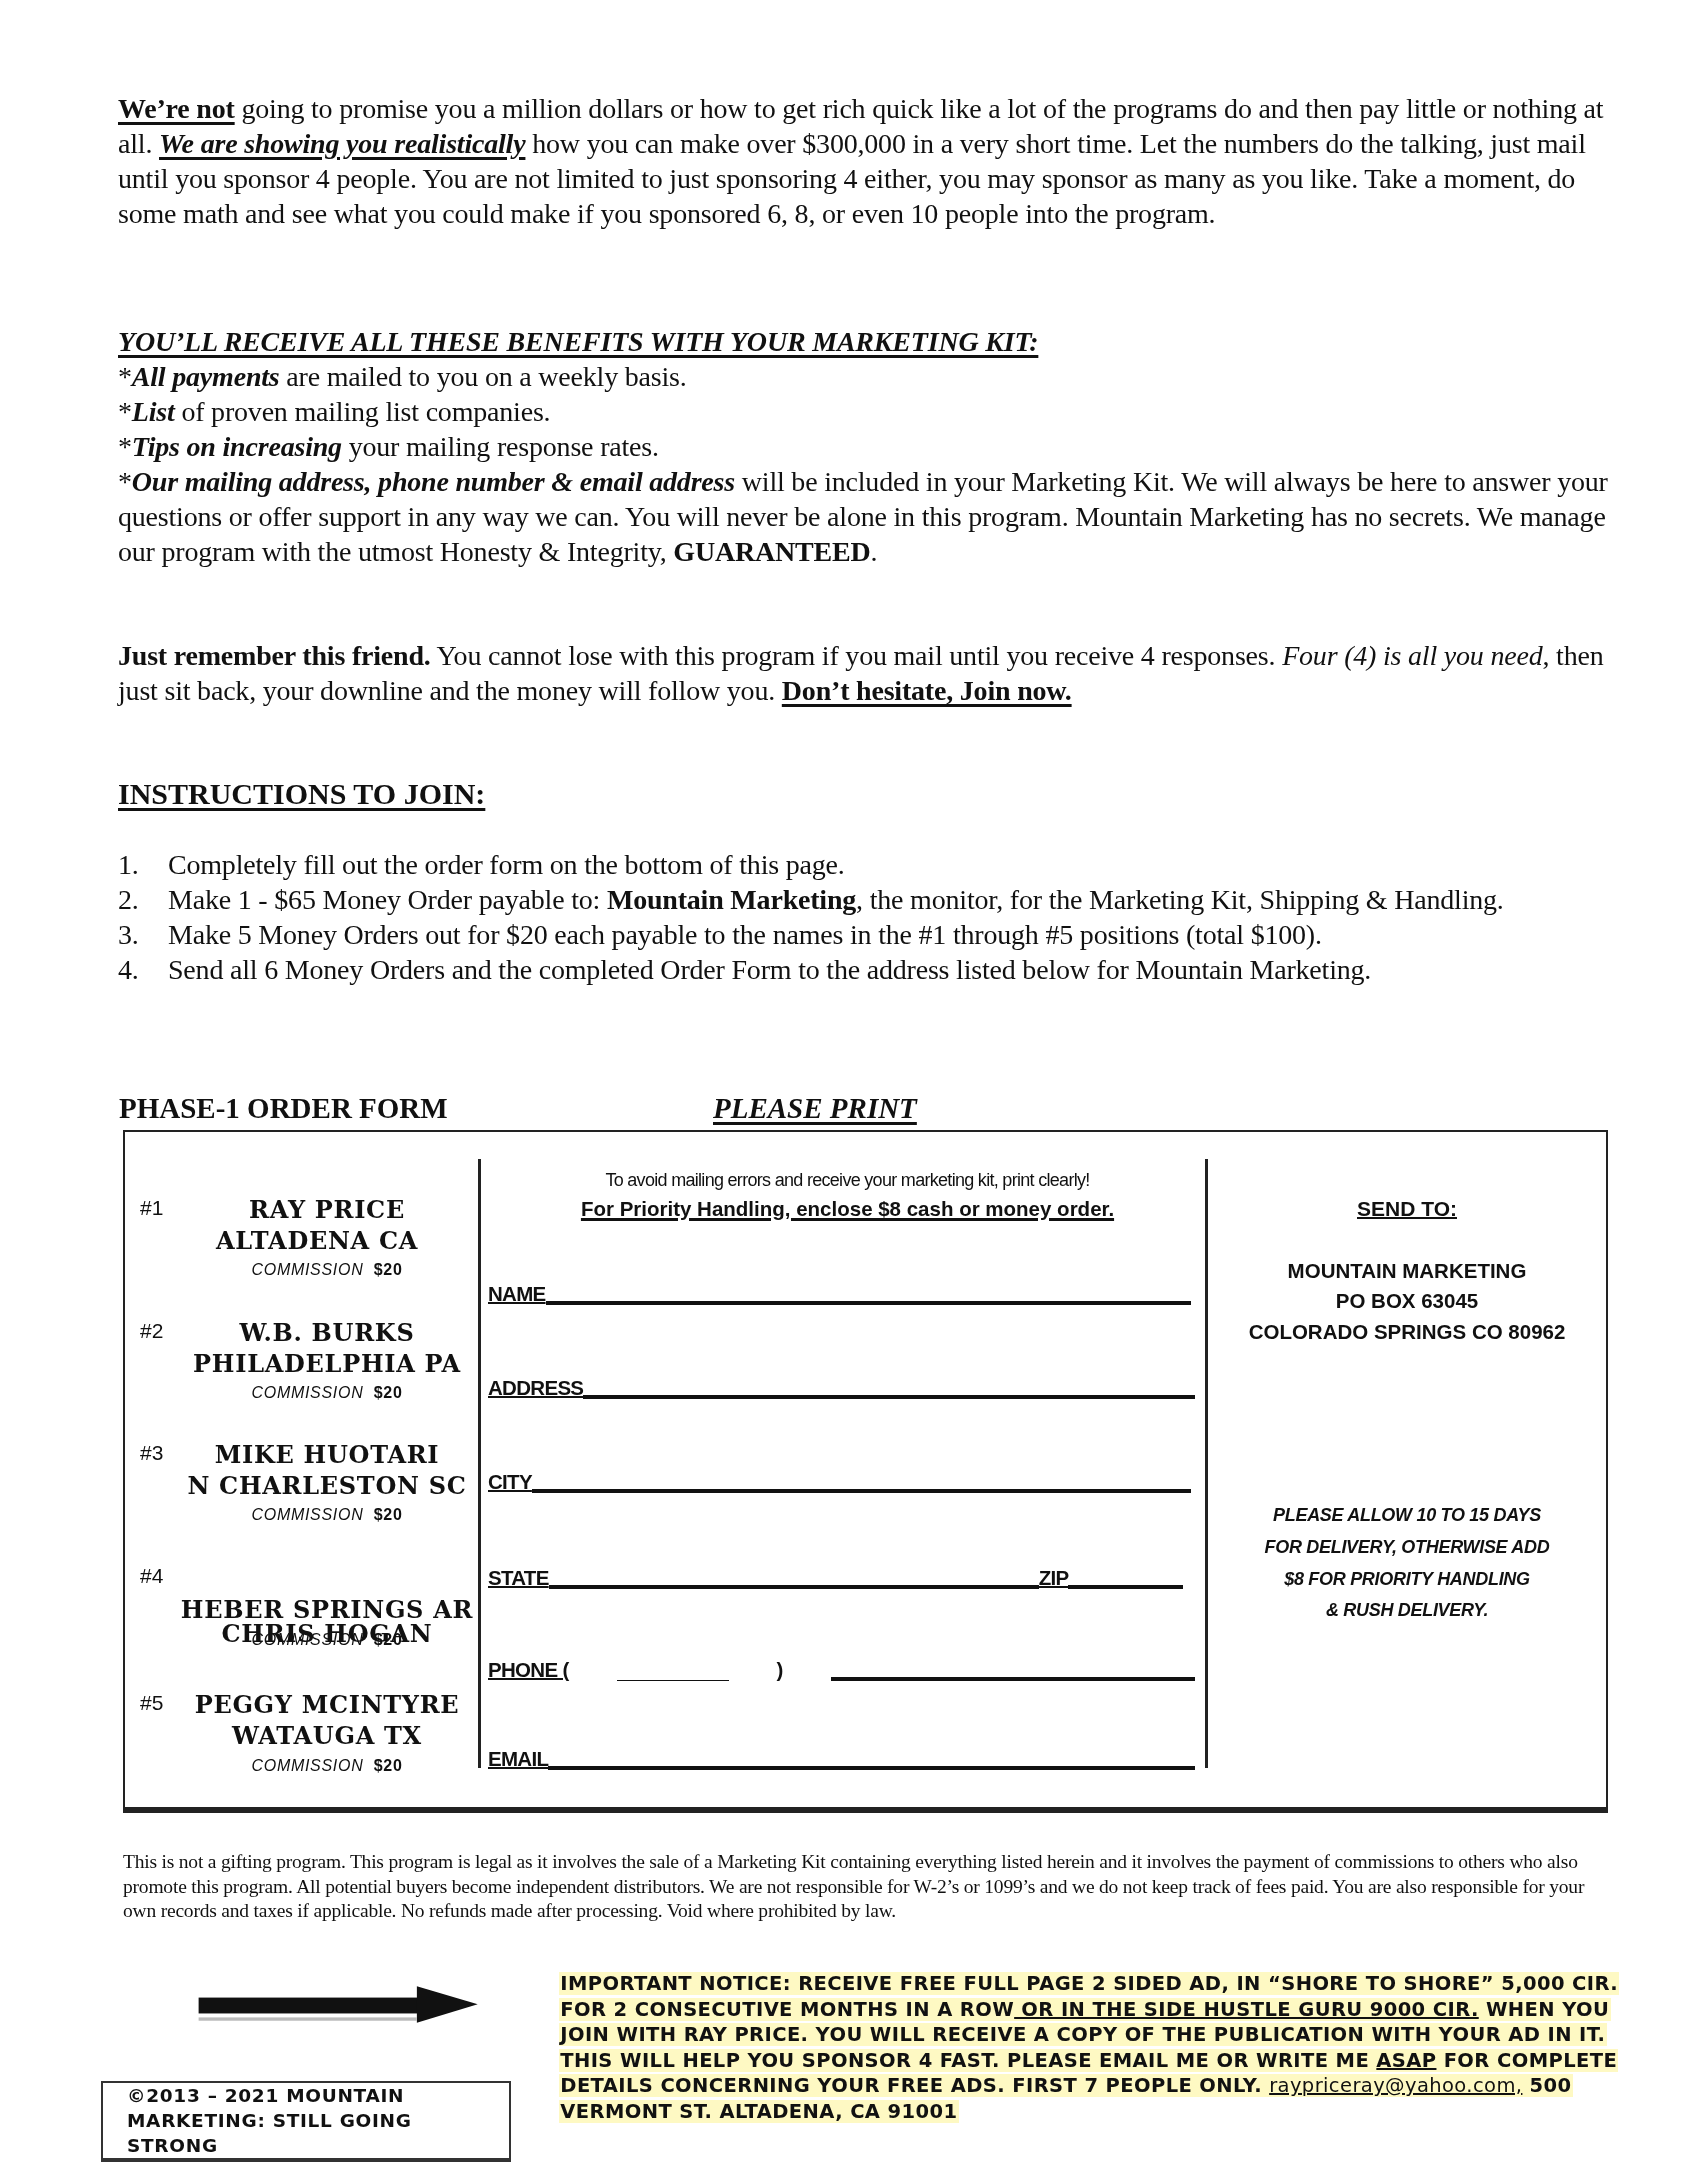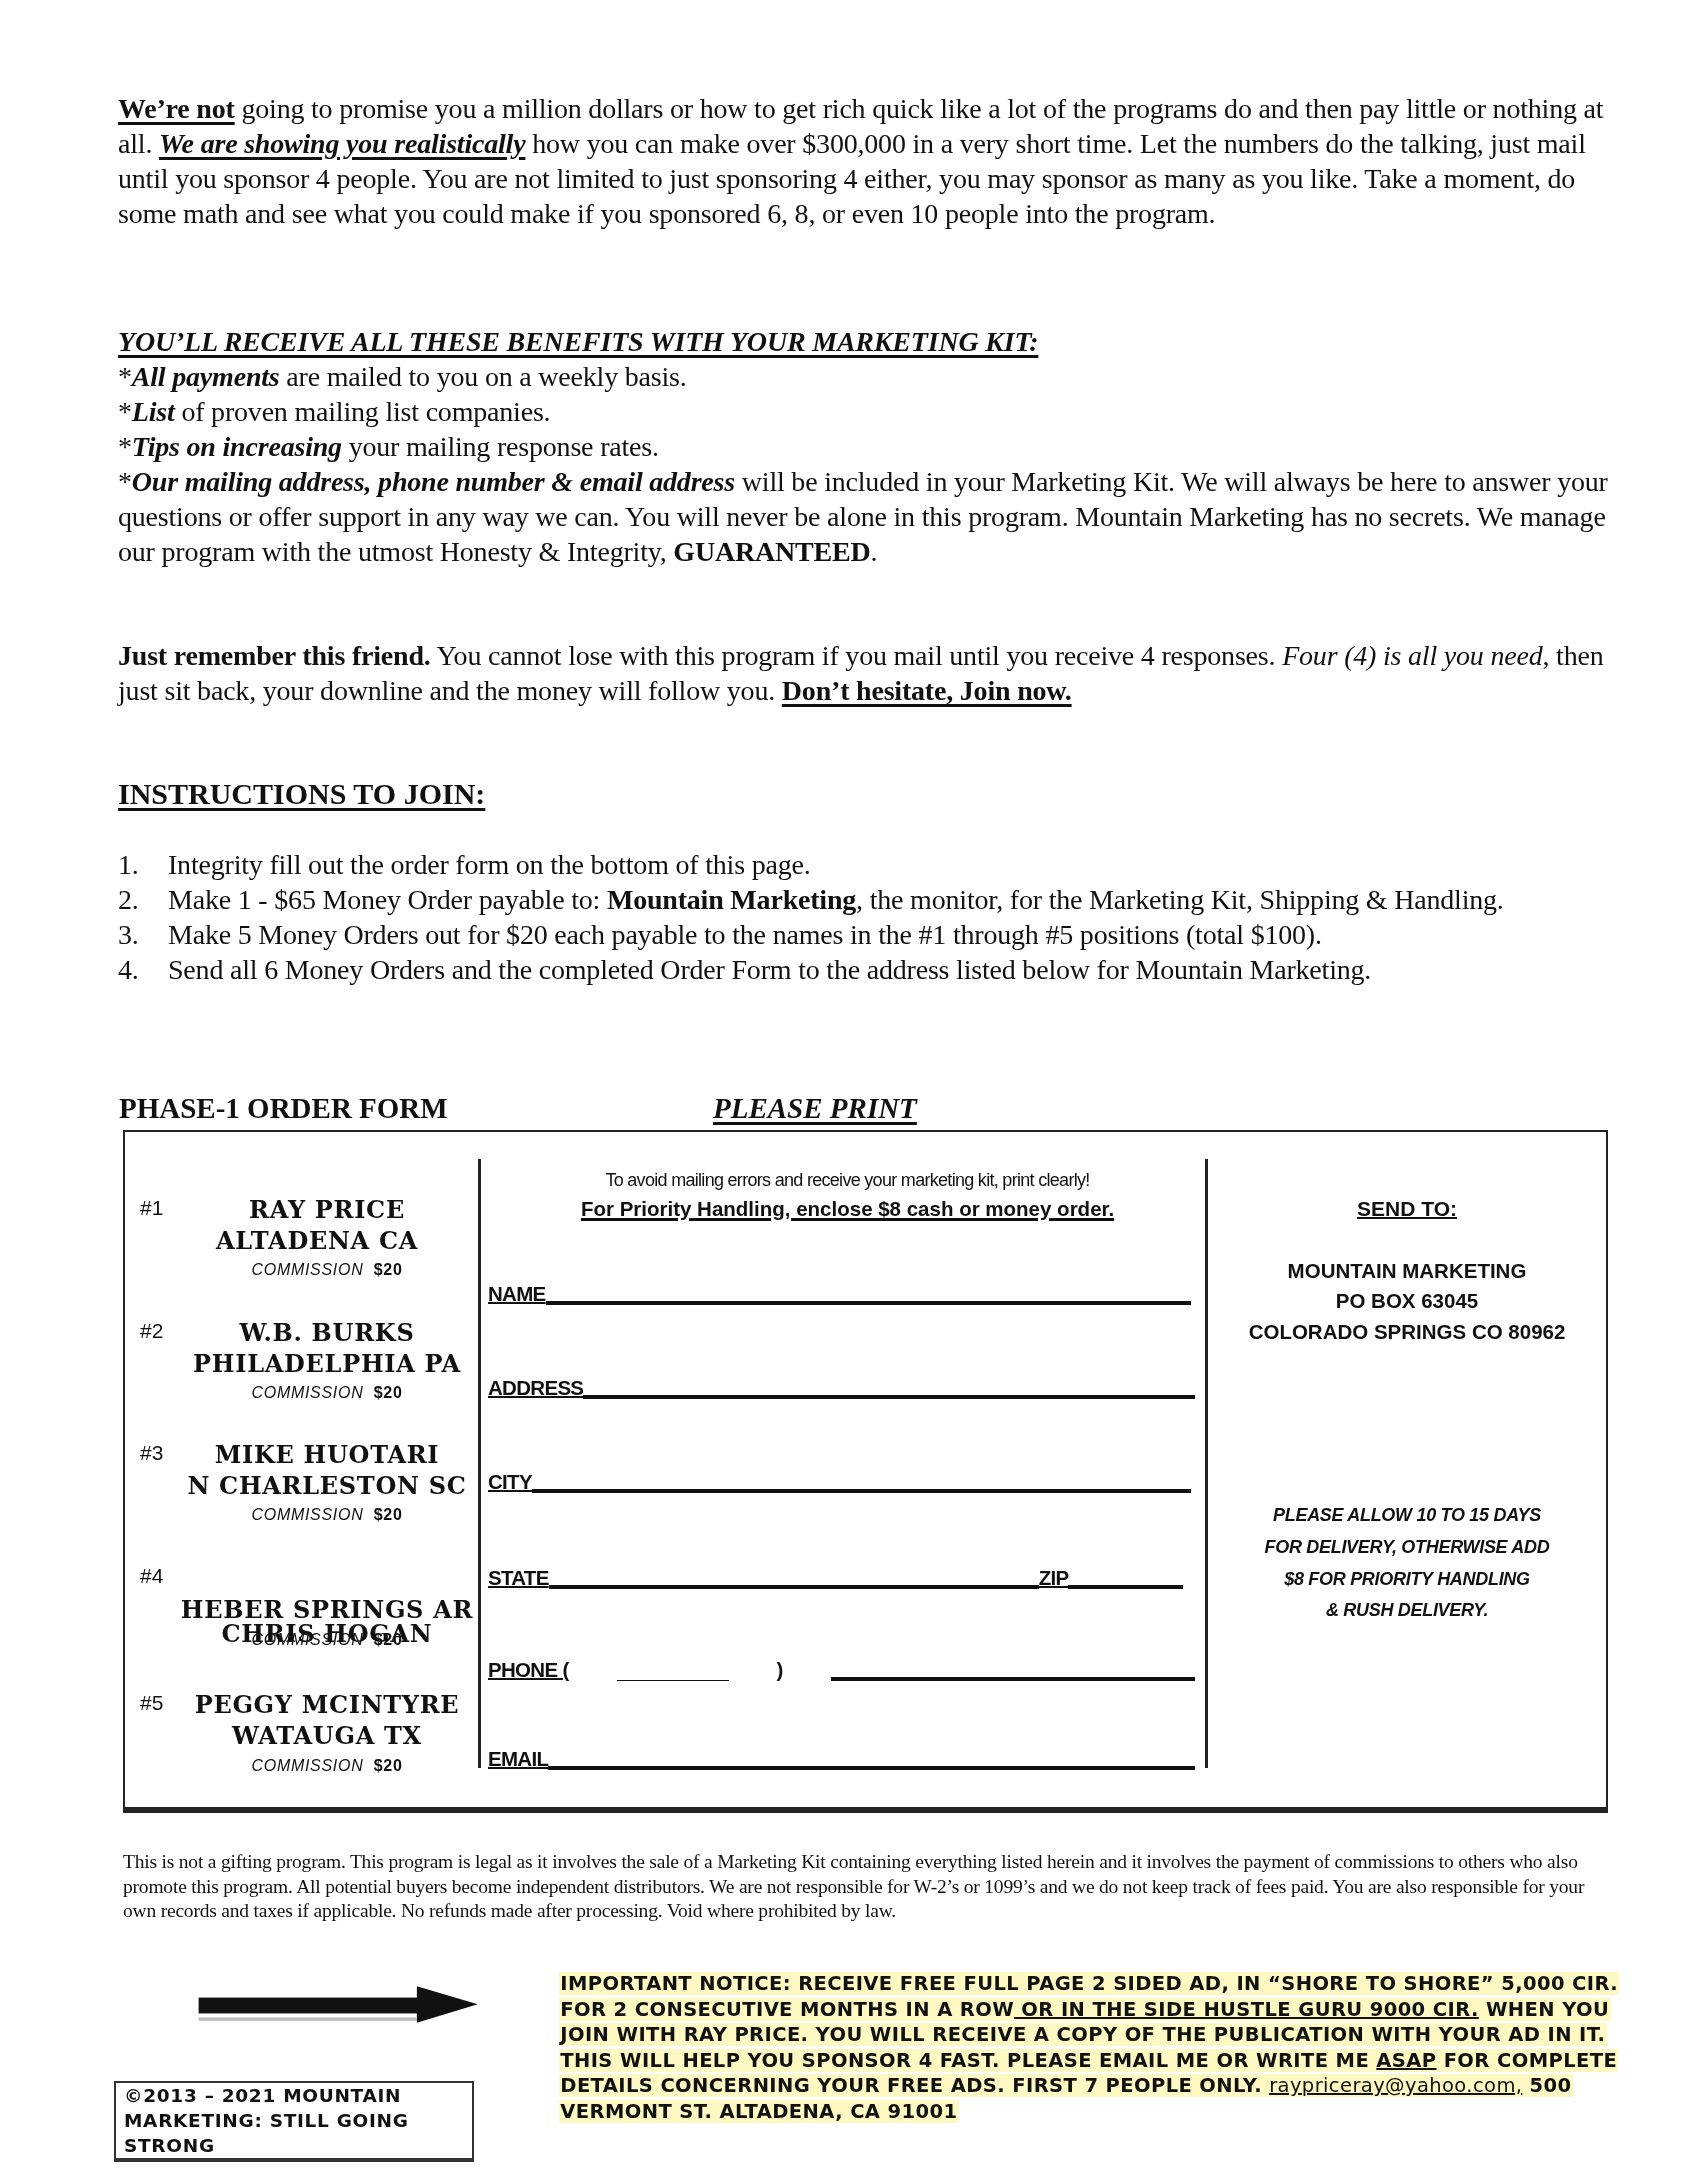--- a/index.html
+++ b/index.html
@@ -57,23 +57,23 @@
   #send-to { font-size: 21px; text-decoration: underline; text-decoration-thickness: 2px; }
   .addr-line { font-size: 20.5px; line-height: 30px; }
   .delivery { font-style: italic; font-size: 18px; line-height: 32px; letter-spacing: -0.3px; }
 
   
   #disclaimer { left: 123px; top: 1850px; width: 1475px; font-size: 19.5px; line-height: 24.5px; letter-spacing: -0.2px; }
 
   
   #arrow { left: 192px; top: 1981px; width: 291px; height: 53px; }
 
-  #copyright { left: 114px; top: 2081px; width: 360px; border: 2px solid #333; border-bottom-width: 4px;
+  #copyright { left: 101px; top: 2081px; width: 410px; border: 2px solid #333; border-bottom-width: 4px;
       font-family: "DejaVu Sans", sans-serif; font-weight: bold; font-size: 18.5px; line-height: 25px;
-      padding: 0 8px; letter-spacing: 0.7px; box-sizing: border-box; }
+      padding: 0 24px; letter-spacing: 0.7px; box-sizing: border-box; }
 
   #notice { left: 559px; top: 1971px; width: 1085px; font-family: "DejaVu Sans", sans-serif;
       font-weight: bold; font-size: 19.5px; line-height: 25.6px; letter-spacing: 0.4px; }
   #notice .hl { background: #fef9c3; box-decoration-break: clone; -webkit-box-decoration-break: clone; padding: 0 1.3px; }
   #notice .ul { text-decoration: underline; text-decoration-thickness: 2px; }
   #notice .email { font-weight: normal; text-decoration: underline; text-decoration-thickness: 2px; }
 </style>
 </head>
 <body>
 
@@ -88,21 +88,21 @@
   <p><span>*</span><span class="b i">Tips on increasing</span><span> your mailing response rates.</span></p>
   <p><span>*</span><span class="b i">Our mailing address, phone number &amp; email address</span><span> will be included in your Marketing Kit.  We will always be here to answer your questions or offer support in any way we can.  You will never be alone in this program.  Mountain Marketing has no secrets.  We manage our program with the utmost Honesty &amp; Integrity, </span><span class="b">GUARANTEED</span><span>.</span></p>
 </div>
 
 <div class="abs body-text" id="remember">
   <p><span class="b">Just remember this friend.</span><span>  You cannot lose with this program if you mail until you receive 4 responses.  </span><span class="i">Four (4) is all you need</span><span>, then just sit back, your downline and the money will follow you.  </span><span class="b u">Don’t hesitate, Join now.</span></p>
 </div>
 
 <div class="abs u" id="instructions-heading">INSTRUCTIONS TO JOIN:</div>
 <ol class="abs body-text" id="instructions">
-  <li><span class="num">1.</span><span>Integrity fill out the order form on the bottom of this page.</span></li>
+  <li><span class="num">1.</span><span>Completely fill out the order form on the bottom of this page.</span></li>
   <li><span class="num">2.</span><span>Make 1 - $65 Money Order payable to: </span><span class="b">Mountain Marketing</span><span>, the monitor, for the Marketing Kit, Shipping &amp; Handling.</span></li>
   <li><span class="num">3.</span><span>Make 5 Money Orders out for $20 each payable to the names in the  #1  through  #5  positions (total $100).</span></li>
   <li><span class="num">4.</span><span>Send all 6 Money Orders and the completed Order Form to the address listed below for Mountain Marketing.</span></li>
 </ol>
 
 <div class="abs" id="form-title">PHASE-1 ORDER FORM</div>
 <div class="abs" id="please-print">PLEASE PRINT</div>
 
 <div class="abs" id="form-box"></div>
 <div class="vline" id="divider-left"></div>

